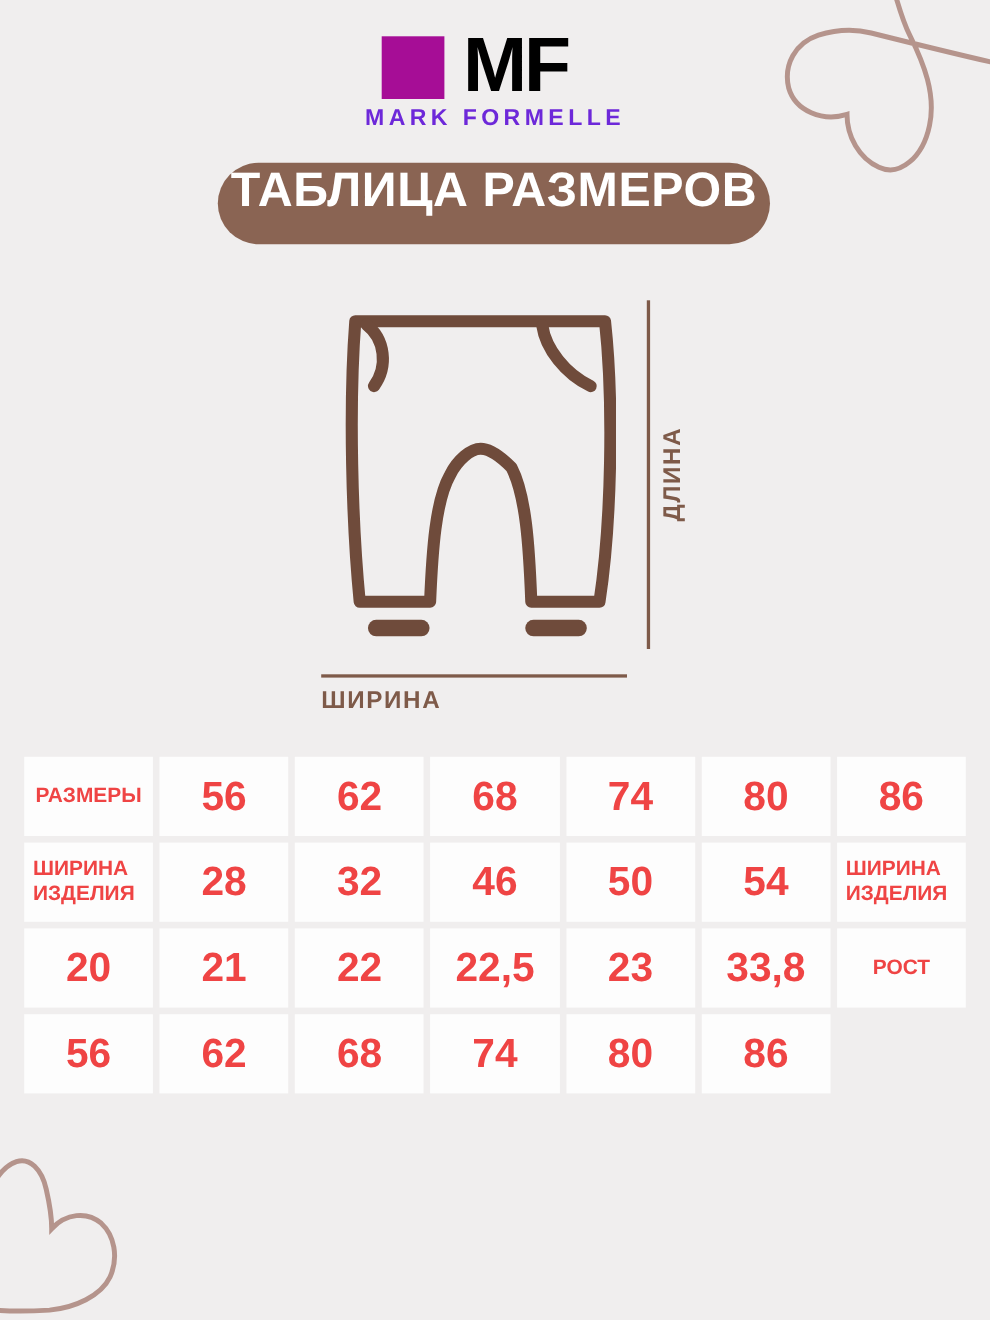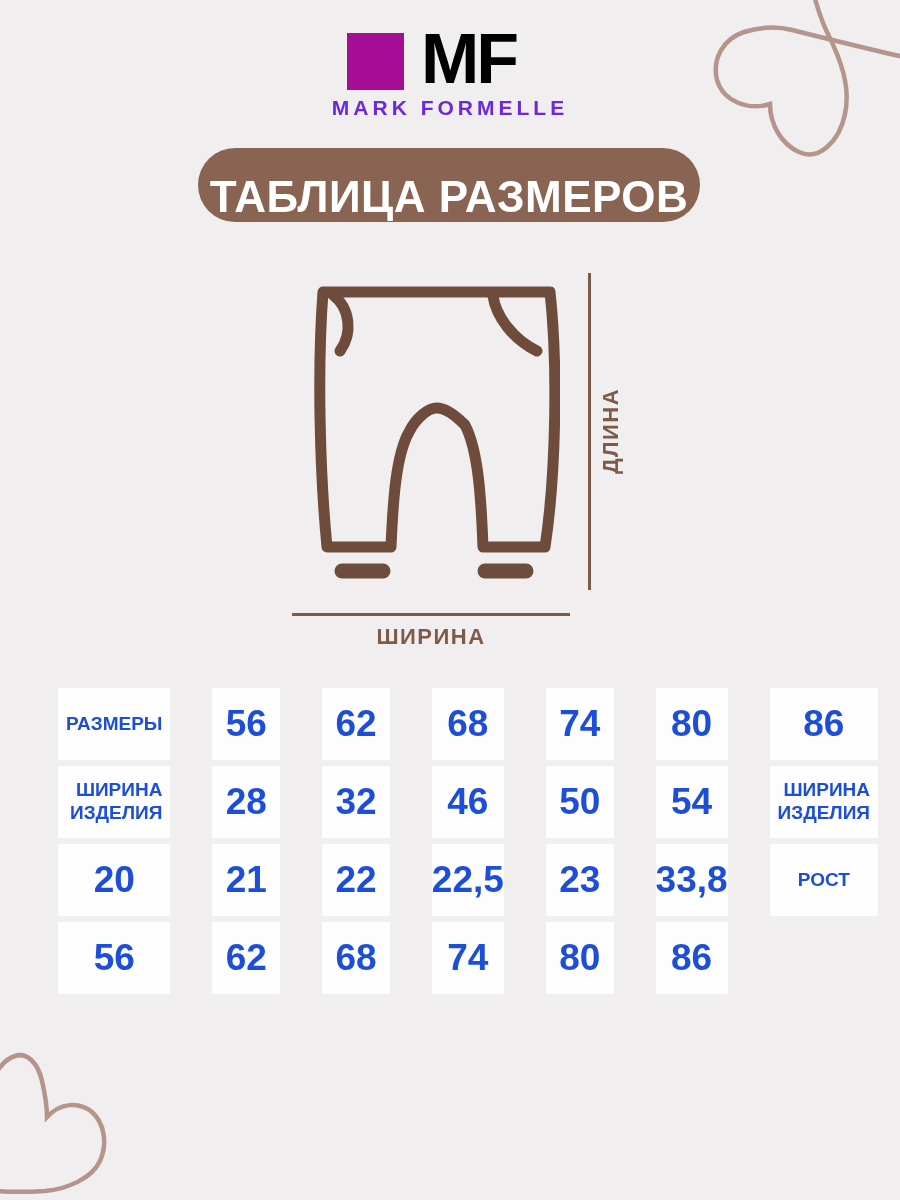--- a/index.html
+++ b/index.html
@@ -25,56 +25,56 @@
   .logo-name {
     position: absolute; left: 0; top: 96px; width: 900px;
     text-align: center; font-size: 21px; font-weight: 700;
     letter-spacing: 4px; color: #6d28d9;
   }
 
   
   .title-banner {
     position: absolute; left: 198px; top: 148px; width: 502px; height: 74px;
     background: #8a6453; border-radius: 37px;
-    display: flex; align-items: flex-end; justify-content: center;
+    display: flex; align-items: flex-start; justify-content: center;
   }
   .title-banner span {
     color: #ffffff; font-size: 44px; font-weight: 700; letter-spacing: 0.5px;
     white-space: nowrap;
   }
 
   
   .pants-svg { position: absolute; left: 300px; top: 275px; width: 260px; height: 310px; }
 
   .dim-line-v { position: absolute; left: 588px; top: 273px; width: 3px; height: 317px; background: #7e5a49; }
   .dim-label-v {
     position: absolute; left: 611px; top: 431px;
     transform: translate(-50%, -50%) rotate(-90deg);
     font-size: 22px; font-weight: 600; letter-spacing: 1.5px;
     color: #7e5a49; white-space: nowrap;
   }
   .dim-line-h { position: absolute; left: 292px; top: 613px; width: 278px; height: 3px; background: #7e5a49; }
   .dim-label-h {
     position: absolute; left: 292px; top: 624px; width: 278px;
-    text-align: center; font-size: 22px; font-weight: 600;
+    font-size: 22px; font-weight: 600;
     letter-spacing: 1.5px; color: #7e5a49;
   }
 
   
   .size-table {
     position: absolute; left: 22px; top: 688px; width: 856px; height: 306px;
     display: grid;
     grid-template-columns: repeat(7, 1fr);
     grid-template-rows: repeat(4, 1fr);
     gap: 6px;
   }
   .cell {
     background: #fdfdfd;
     display: flex; align-items: center; justify-content: center;
-    text-align: right; color: #1d4ed8; margin-left: 36px;
+    text-align: left; color: #ef4444;
   }
   .cell.label { font-size: 19px; font-weight: 700; line-height: 1.2; padding: 0 8px; }
   .cell.value { font-size: 37px; font-weight: 700; }
 </style>
 </head>
 <body>
 
 <div class="page">
 
   <svg class="hearts-svg" viewBox="0 0 900 1200">

